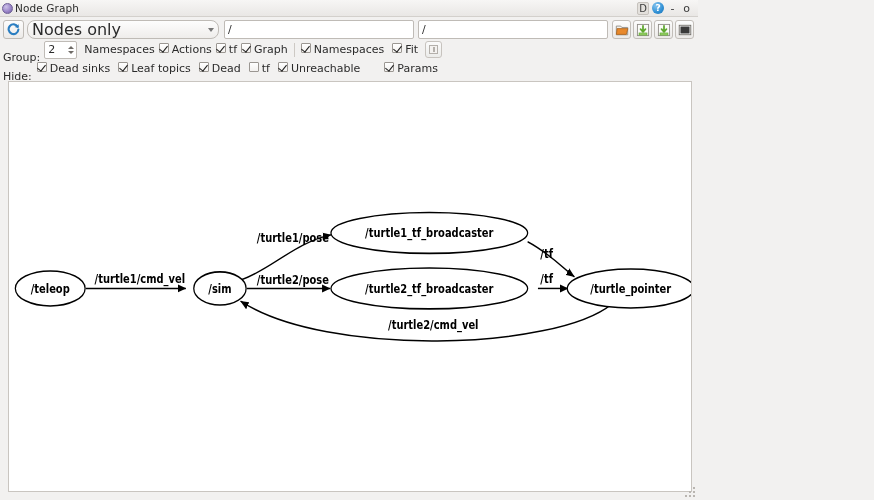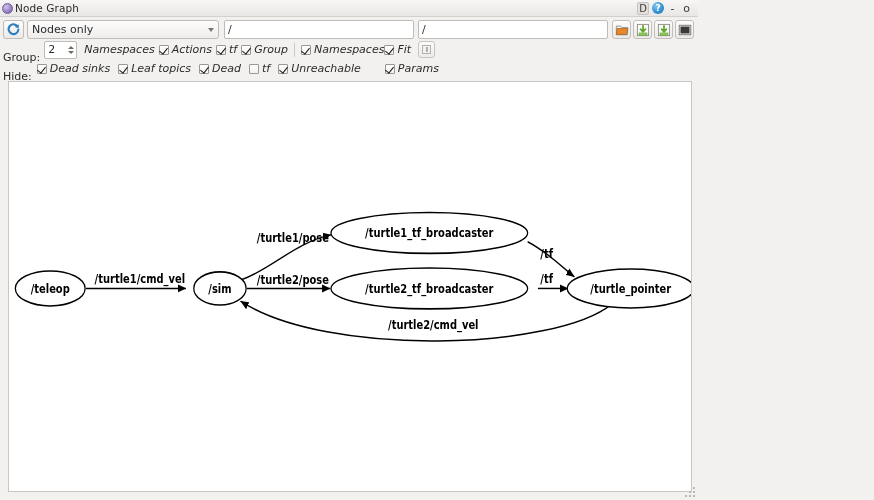--- a/index.html
+++ b/index.html
@@ -89,24 +89,24 @@
     display: flex; align-items: center; justify-content: center;
     flex: 0 0 auto;
   }
   .btn-refresh svg { display: block; }
 
   .combo {
     margin-left: 3px;
     width: 192px; height: 19px;
     background: linear-gradient(to bottom, #fdfdfd, #efedeb);
     border: 1px solid #bfbbb6;
-    border-radius: 3px;
+    border-radius: 8px;
     display: flex; align-items: center;
     padding: 0 4px;
-    font-size: 11px; color: #2b2b2b;
+    font-size: 16px; color: #2b2b2b;
     position: relative;
     flex: 0 0 auto;
   }
   .combo .arrow {
     margin-left: auto;
     width: 0; height: 0;
     border-left: 3.5px solid transparent;
     border-right: 3.5px solid transparent;
     border-top: 4px solid #777;
   }
@@ -177,25 +177,24 @@
     border-top: 3.5px solid #6e6a66;
   }
 
   .cbox-group {
     display: flex; align-items: center;
     gap: 4px;
     margin-left: 7px;
     white-space: nowrap;
   }
   .cbox {
-    display: inline-flex; align-items: center;
+    display: inline-flex; align-items: flex-start;
     gap: 3px;
     font-size: 11px; color: #2b2b2b;
     white-space: nowrap;
-    font-style: italic;
   }
   .cmark {
     width: 10px; height: 10px;
     border: 1px solid #9b9792;
     background: linear-gradient(to bottom,#ffffff,#f3f1ef);
     border-radius: 1px;
     position: relative;
     flex: 0 0 auto;
   }
   .cmark.on::after {
@@ -360,31 +359,31 @@
         <label class="cbox">
           <span class="cmark on"></span>
           <span>Actions</span>
         </label>
         <label class="cbox">
           <span class="cmark on"></span>
           <span>tf</span>
         </label>
         <label class="cbox">
           <span class="cmark on"></span>
-          <span>Group</span>
+          <span>Graph</span>
         </label>
       </div>
 
       <span class="sep-v"></span>
 
       <label class="cbox">
         <span class="cmark on"></span>
         <span>Namespaces</span>
       </label>
-      <label class="cbox" style="">
+      <label class="cbox" style="margin-left:8px">
         <span class="cmark on"></span>
         <span>Fit</span>
       </label>
 
       <div class="fitbtn">
         <span class="inner"></span>
       </div>
     </div>
 
     <div class="row row3">

